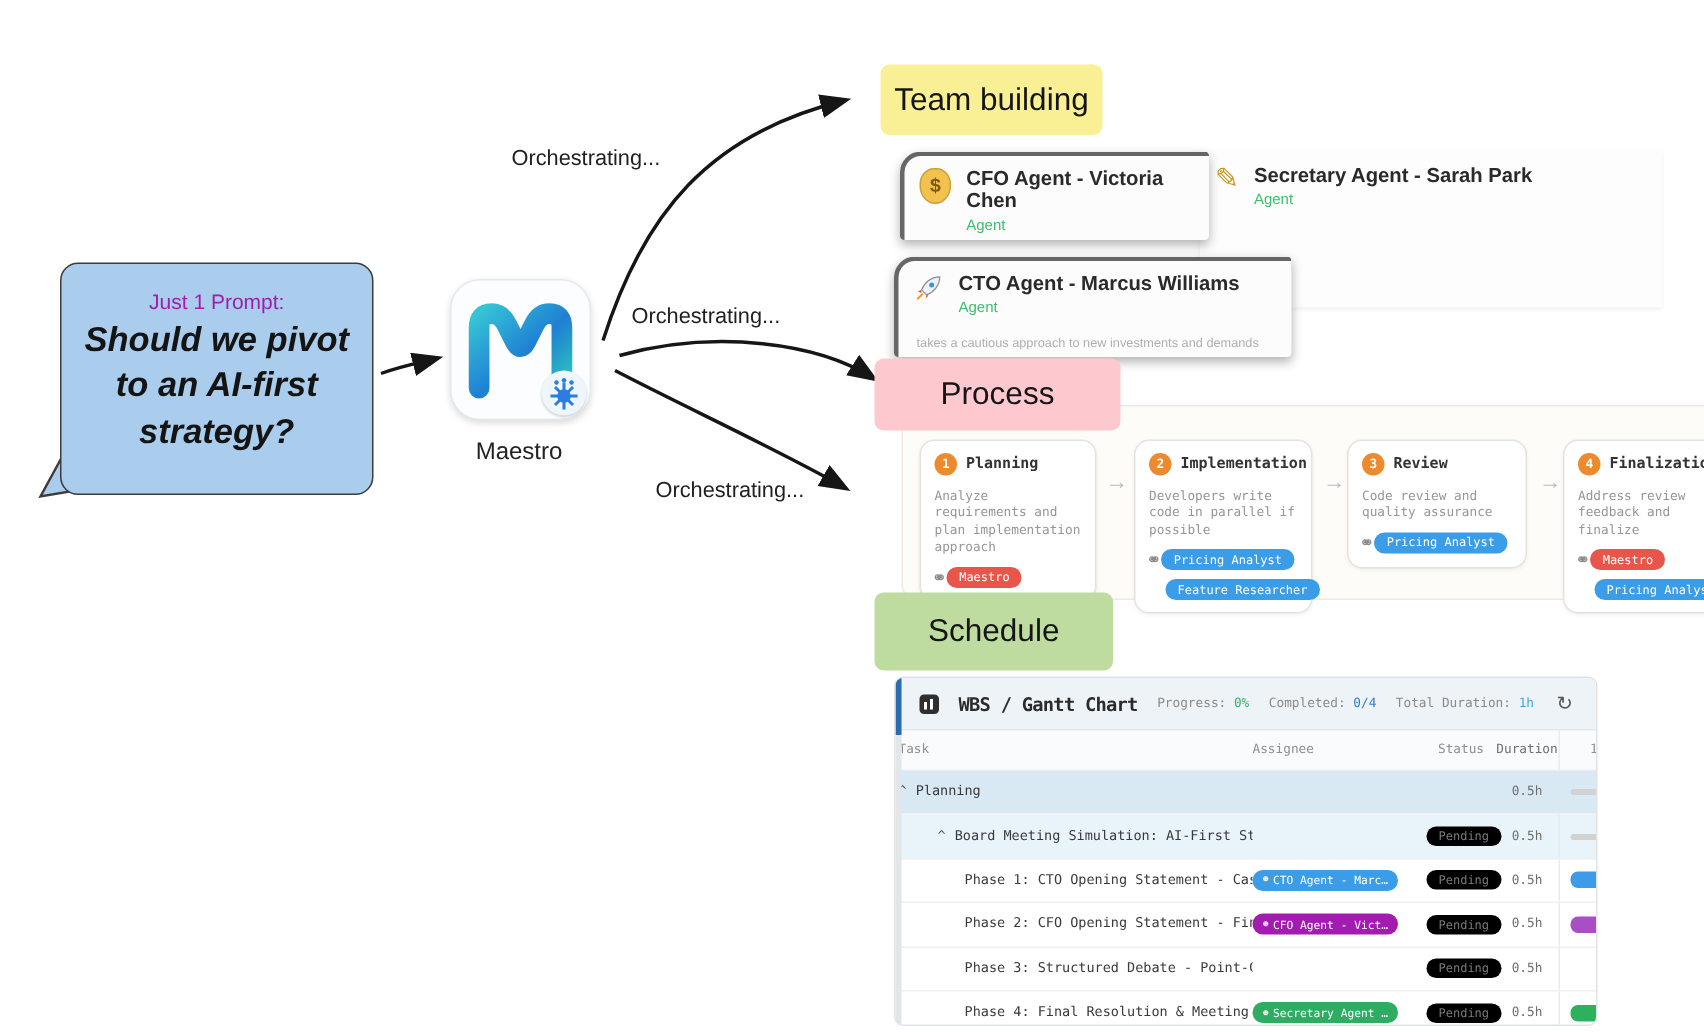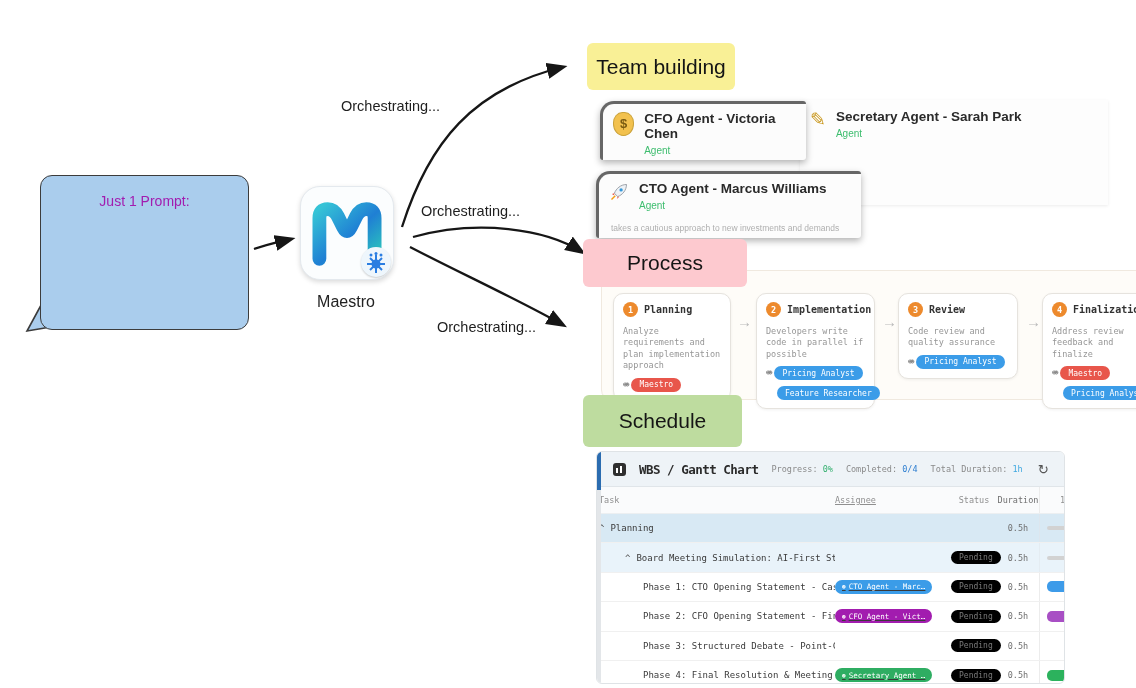--- a/index.html
+++ b/index.html
@@ -72,21 +72,21 @@
   .chart-ico::before{content:"";position:absolute;left:3px;bottom:3px;width:2px;height:5px;background:#fff;}
   .chart-ico::after{content:"";position:absolute;left:7px;bottom:3px;width:2px;height:7px;background:#fff;}
   .gantt-title{font-size:12.5px;font-weight:bold;color:#2b2b2b;letter-spacing:-.5px;}
   .stat{font-size:8.5px;color:#8a8a8a;}
   .v-green{color:#34b06f;} .v-blue{color:#2f7fd1;} .v-cyan{color:#3fa7e0;}
   .refresh{font-size:13px;color:#555;font-family:"DejaVu Sans",sans-serif;margin-left:2px;}
   .colhead{display:flex;align-items:center;height:26px;background:#fafbfc;border-bottom:1px solid #eceff1;
       font-size:8.5px;color:#8f8f8f;}
   .g-row{display:flex;align-items:center;height:28.4px;border-bottom:1px solid #f0f0f0;font-size:9px;color:#3a3a3a;}
   .c-task{width:238px;display:flex;align-items:center;gap:6px;overflow:hidden;white-space:nowrap;flex:none;box-sizing:border-box;}
-  .c-asg{width:116px;flex:none;display:flex;align-items:center;text-decoration:underline;}
+  .c-asg{width:116px;flex:none;display:flex;align-items:center;}
   .c-status{width:46px;flex:none;text-align:center;}
   .c-dur{width:42px;flex:none;text-align:center;color:#6f6f6f;font-size:8.5px;}
   .c-bar{flex:1;border-left:1px solid #ececec;height:100%;display:flex;align-items:center;padding-left:7px;box-sizing:border-box;}
   .ind0{padding-left:2px;} .ind1{padding-left:28px;} .ind2{padding-left:46px;}
   .caret{color:#555;font-size:9px;}
   .r-blue1{background:#d8e9f4;} .r-blue2{background:#e9f3fa;}
   .status-pill{display:inline-block;background:#000000;color:#7a7a7a;font-size:8px;padding:2px 8px;border-radius:8px;}
   .asg-pill{display:inline-flex;align-items:center;gap:3px;color:#fff;font-size:7.5px;padding:2.5px 7px;
       border-radius:9px;white-space:nowrap;overflow:hidden;}
   .asg-pill .p-ico{font-size:6px;}
@@ -108,20 +108,23 @@
     </defs>
     <polygon points="46,296 27,331 86,321" fill="#aacded" stroke="#3c3c3c" stroke-width="1.6"></polygon>
     <path d="M 254 249 C 268 244 279 242 291 239" fill="none" stroke="#161616" stroke-width="2.3" marker-end="url(#ah)"></path>
     <path d="M 402 227 C 429 142 473 89 563 67" fill="none" stroke="#161616" stroke-width="2.3" marker-end="url(#ah)"></path>
     <path d="M 413 237 C 478 219 546 229 582 252" fill="none" stroke="#161616" stroke-width="2.3" marker-end="url(#ah)"></path>
     <path d="M 410 247 C 458 272 521 301 563 325" fill="none" stroke="#161616" stroke-width="2.3" marker-end="url(#ah)"></path>
   </svg>
 
   <div class="abs bubble">
     <div class="kicker">Just 1 Prompt:</div>
+    <div class="question">Should we pivot
+to an AI-first
+strategy?</div>
   </div>
 
   <div class="abs maestro">
     <svg width="92" height="92" viewBox="0 0 100 100">
       <defs>
         <linearGradient id="mg" x1="0" y1="0" x2="1" y2="1">
           <stop offset="0" stop-color="#35c3d6"></stop>
             <stop offset=".55" stop-color="#1f7fd4"></stop>
             <stop offset="1" stop-color="#2bc4bd"></stop>
         </linearGradient>

